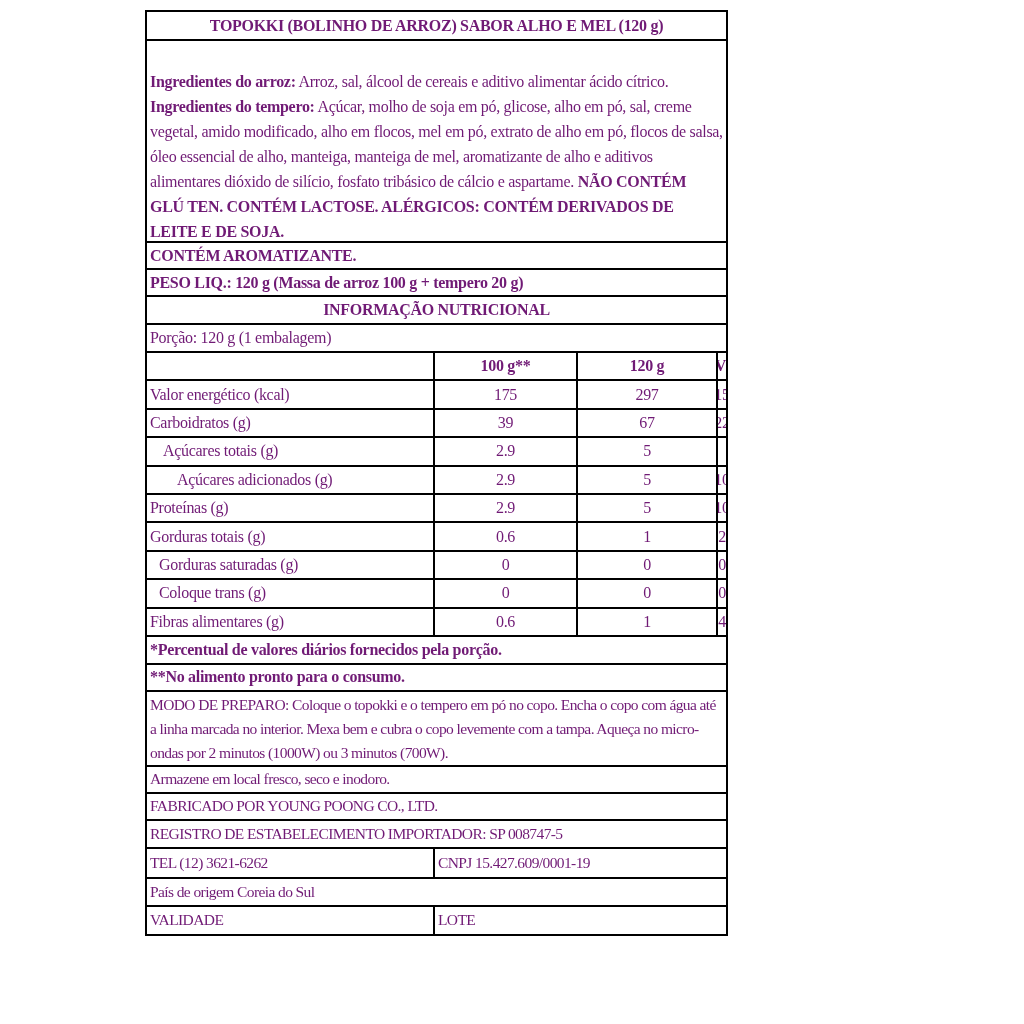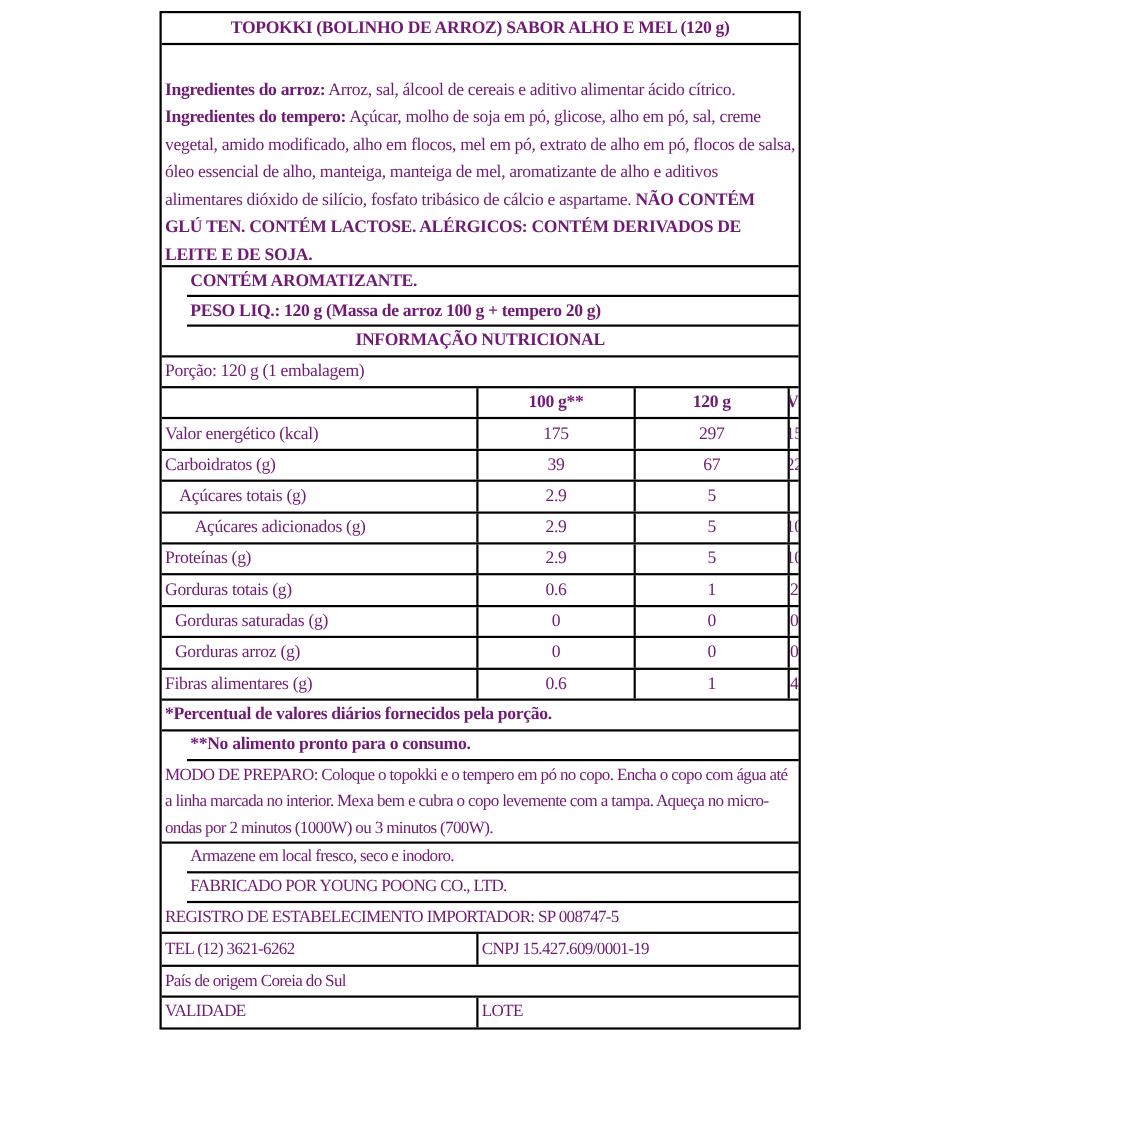--- a/index.html
+++ b/index.html
@@ -29,21 +29,21 @@
     .ingredients {
       height: 202px;
       display: block;
       white-space: normal;
       padding-top: 28px;
       line-height: 25px;
       font-size: 16px;
     }
     .ingredients b { font-weight: bold; }
     .bold { font-weight: bold; }
-    .h27 { height: 27px; margin-left: 23px; }
+    .h27 { height: 27px; }
     .h28 { height: 28px; }
     .center { justify-content: center; }
     .ntable { display: flex; flex-direction: column; }
     .nrow {
       display: grid;
       grid-template-columns: 288px 143px 140px 1fr;
       height: 28.4px;
       border-bottom: 2px solid #000;
       box-sizing: border-box;
     }
@@ -147,21 +147,21 @@
       <div class="num">1</div>
       <div class="num">2</div>
     </div>
     <div class="nrow">
       <div class="indent1b">Gorduras saturadas (g)</div>
       <div class="num">0</div>
       <div class="num">0</div>
       <div class="num">0</div>
     </div>
     <div class="nrow">
-      <div class="indent1b">Gorduras arroz (g)</div>
+      <div class="indent1b">Coloque trans (g)</div>
       <div class="num">0</div>
       <div class="num">0</div>
       <div class="num">0</div>
     </div>
     <div class="nrow">
       <div>Fibras alimentares (g)</div>
       <div class="num">0.6</div>
       <div class="num">1</div>
       <div class="num">4</div>
     </div>

